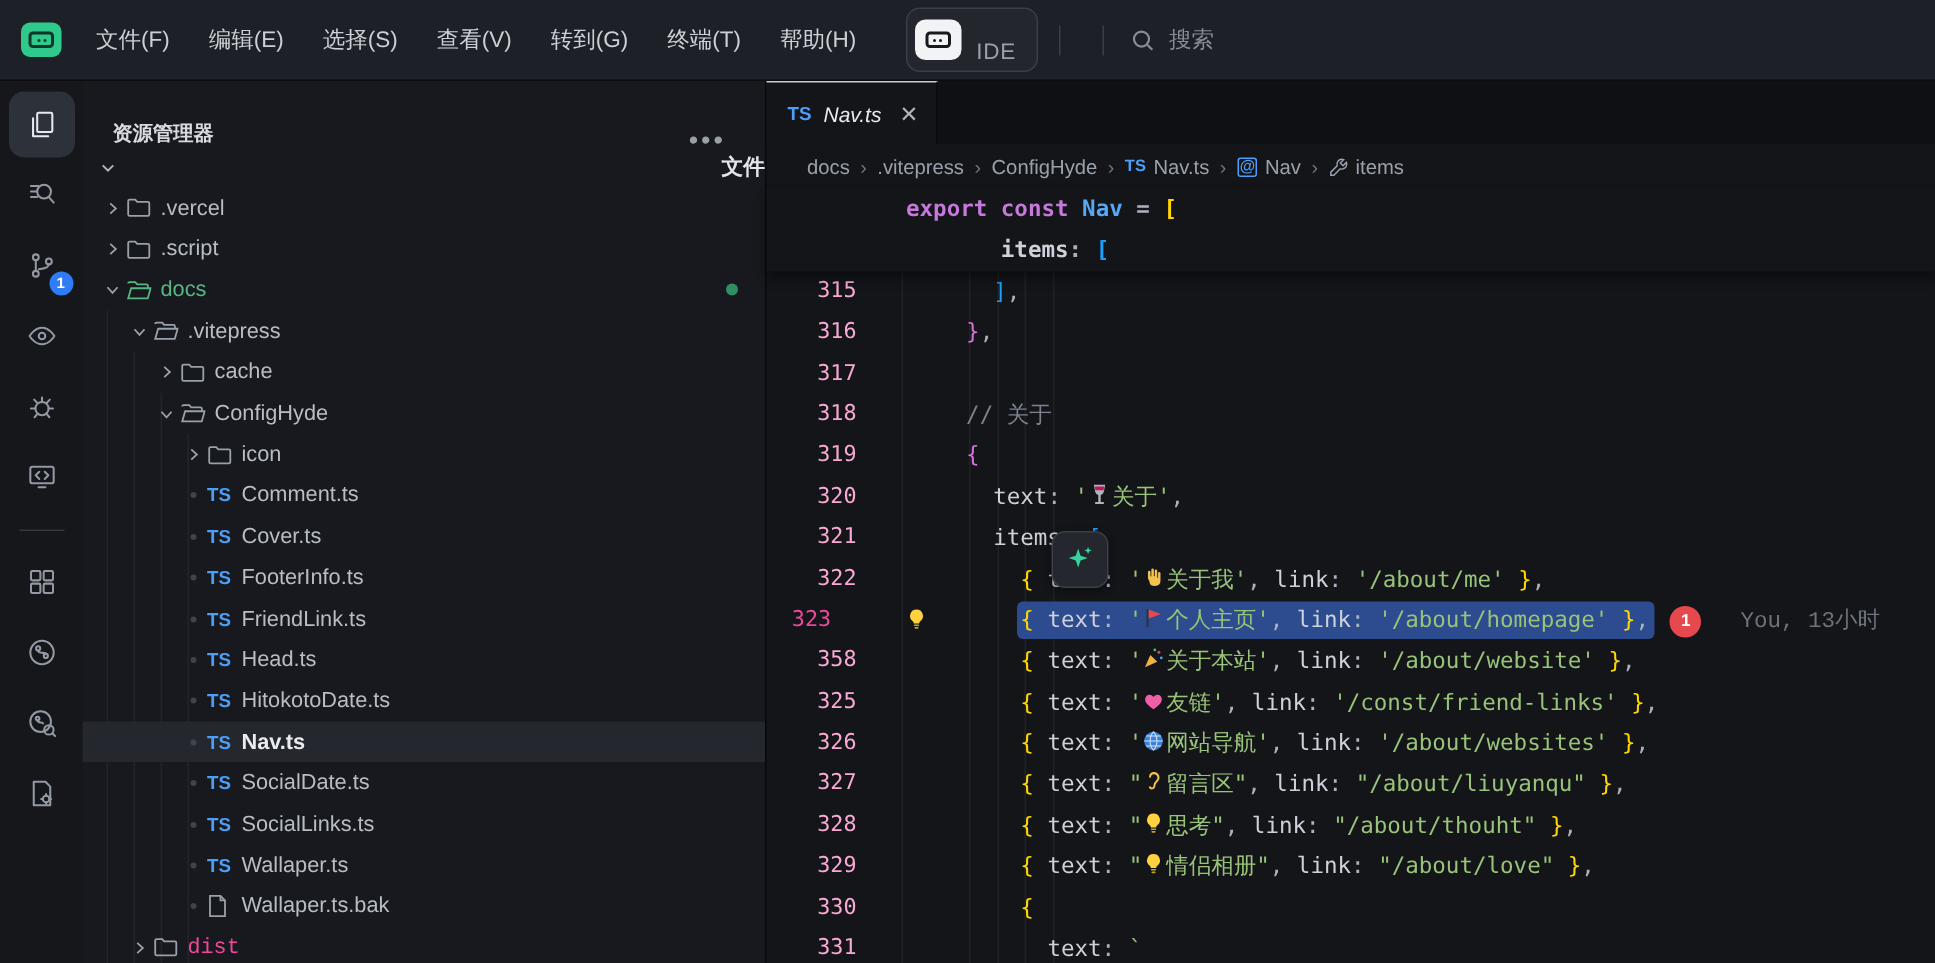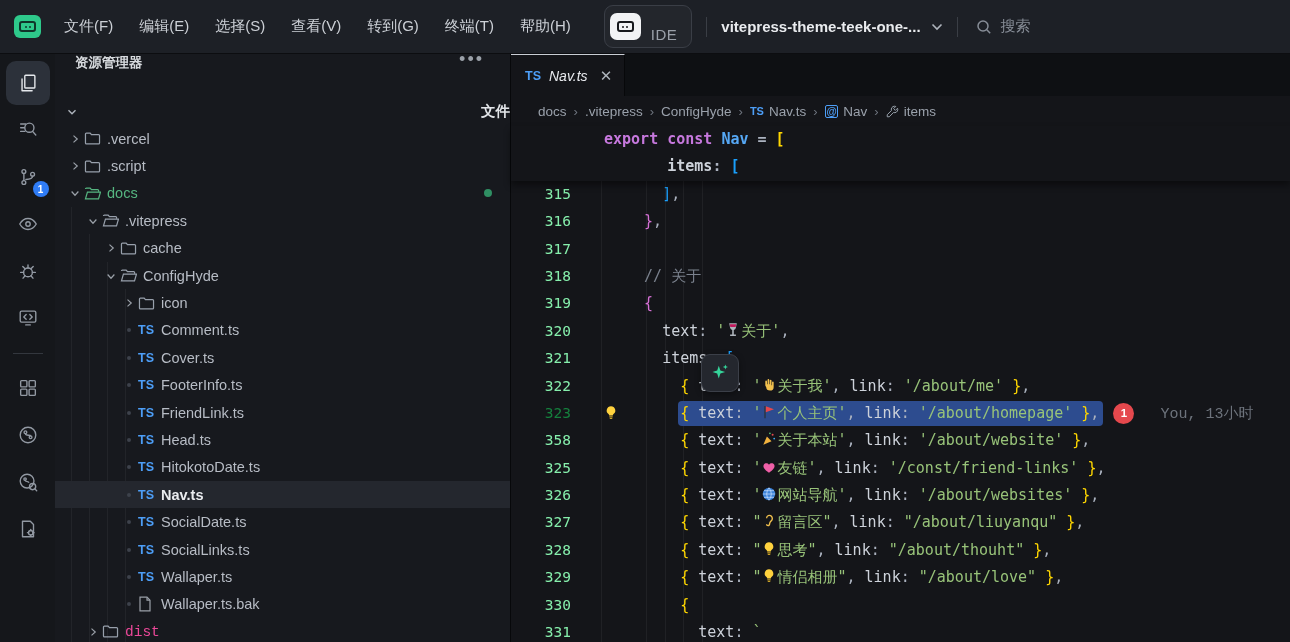--- a/index.html
+++ b/index.html
@@ -41,21 +41,21 @@
   .act-item.active { background:#2c313a; }
   .act-item svg { stroke:#9299a3; }
   .act-item.active svg { stroke:#e6e9ed; }
   .act-divider { width:30px; height:1px; background:#33373e; margin:10px 0 12px; }
   .act-badge { position:absolute; right:1px; bottom:2px; min-width:16px; height:16px; border-radius:8px;
     background:#2f7cf6; color:#fff; font-size:10px; font-weight:bold;
     display:flex; align-items:center; justify-content:center; padding:0 4px; }
 
   
   .sidebar { position:absolute; left:55px; top:54px; width:455px; bottom:0; background:#17191e; }
-  .sidebar-header { height:44px; display:flex; align-items:flex-start; justify-content:space-between; padding:0 26px 0 20px; }
+  .sidebar-header { height:44px; display:flex; align-items:flex-end; justify-content:space-between; padding:0 26px 0 20px; }
   .sidebar-title { font-size:13.5px; font-weight:bold; color:#d7dade; }
   .more-actions { color:#9aa0a8; font-size:18px; letter-spacing:2px; line-height:10px; }
   .section-row { height:27px; display:flex; align-items:center; padding-left:10px; gap:4px;justify-content:space-between; }
   .section-label { font-size:14.5px; font-weight:bold; color:#e2e5e9; }
   .tree { position:relative; }
   .tree-row { height:27.4px; display:flex; align-items:center; position:relative; }
   .tree-row.selected { background:#24272e; }
   .tree-row .slot { width:19px; display:flex; align-items:center; justify-content:center; flex:none; }
   .tree-row .icon-slot { width:23px; display:flex; align-items:center; flex:none; }
   .tree-label { font-size:14.5px; color:#b7bcc5; white-space:nowrap; }
@@ -80,22 +80,22 @@
   .crumb .ts-chip { font-size:11px; }
   .sym-array { color:#4d9ef7; font-size:10.5px; font-weight:bold; letter-spacing:-0.5px;
     border:1px solid #4d9ef7; border-radius:2px; padding:0 1px; line-height:11px; }
 
   
   .codefont { font-family:"DejaVu Sans Mono","Liberation Mono",monospace; font-size:15px; }
   .sticky { position:relative; background:#141519; box-shadow:0 4px 7px rgba(0,0,0,0.45); z-index:5; }
   .sticky .srow { height:27.4px; line-height:27.4px; white-space:pre; padding-left:93px;font-weight:bold; }
   .code-area { position:relative; }
   .code-line { height:27.4px; line-height:27.4px; display:flex; position:relative; }
-  .ln { width:60px; text-align:right; color:#86efac; flex:none; font-size:14.5px; }
-  .code-line.current .ln { color:#15803d; }
+  .ln { width:60px; text-align:right; color:#f9a8d4; flex:none; font-size:14.5px; }
+  .code-line.current .ln { color:#ec4899;text-align:center; }
   .lc { padding-left:55px; white-space:pre; flex:none; }
   .tok-kw{color:#c678dd} .tok-var{color:#56a8f5} .tok-key{color:#cdd2da}
   .tok-pun{color:#abb2bf} .tok-str{color:#98c379} .tok-com{color:#7b828e}
   .tok-b1{color:#ffd700} .tok-b2{color:#d670d6} .tok-b3{color:#1a9ffc}
   .emoji { display:inline-block; vertical-align:-2px; width:16px; height:16px; }
   .emoji svg { display:inline; }
   .code-sel { background:#2d4c8f; border-radius:4px; padding:3px 4px 4px 2px; margin:-3px -4px -4px -2px; }
   .inline-badge { display:inline-flex; align-items:center; justify-content:center; vertical-align:1px;
     width:21px; height:21px; border-radius:50%; background:#e5484d; color:#fff;
     font-size:11.5px; font-weight:bold; font-family:"Liberation Sans",sans-serif; margin-left:14px; }
@@ -128,26 +128,20 @@
   <div class="ide-switch">
     <div class="ide-icon">
         <div class="face">
           <i></i>
           <i></i>
         </div>
       </div>
     <span class="ide-label">IDE</span>
   </div>
   <div class="tb-sep"></div>
-  <div class="project">
-    <span class="project-name">vitepress-theme-teek-one-...</span>
-    <svg width="12" height="8" viewBox="0 0 12 8">
-        <path d="M1.5 1.5 6 6l4.5-4.5" stroke="#aeb4bc" stroke-width="1.6" fill="none"></path>
-      </svg>
-  </div>
   <div class="tb-sep"></div>
   <div class="global-search">
     <svg width="16" height="16" viewBox="0 0 16 16">
         <circle cx="7" cy="7" r="5" stroke="#878d97" stroke-width="1.5" fill="none"></circle>
         <path d="m10.8 10.8 3.4 3.4" stroke="#878d97" stroke-width="1.5"></path>
       </svg>
     <span>搜索</span>
   </div>
 </div>
 

